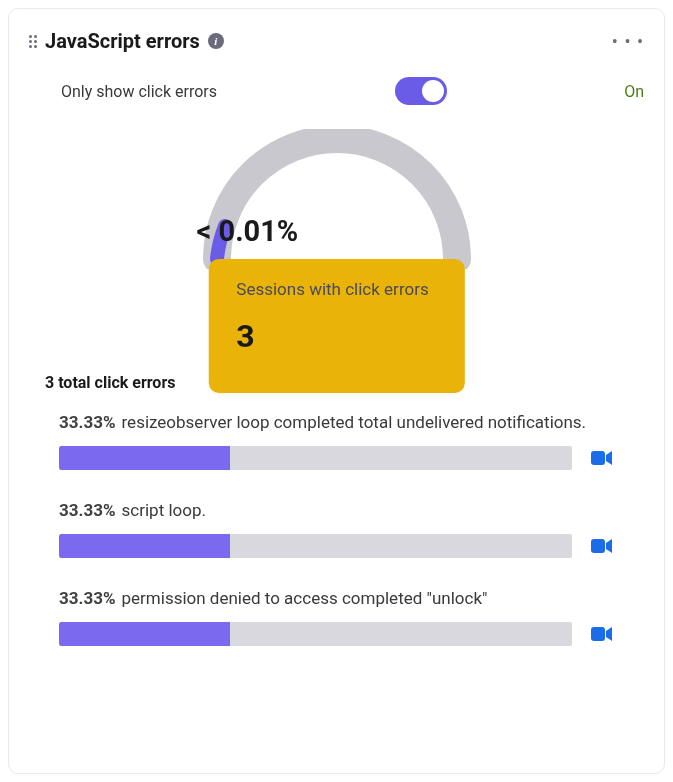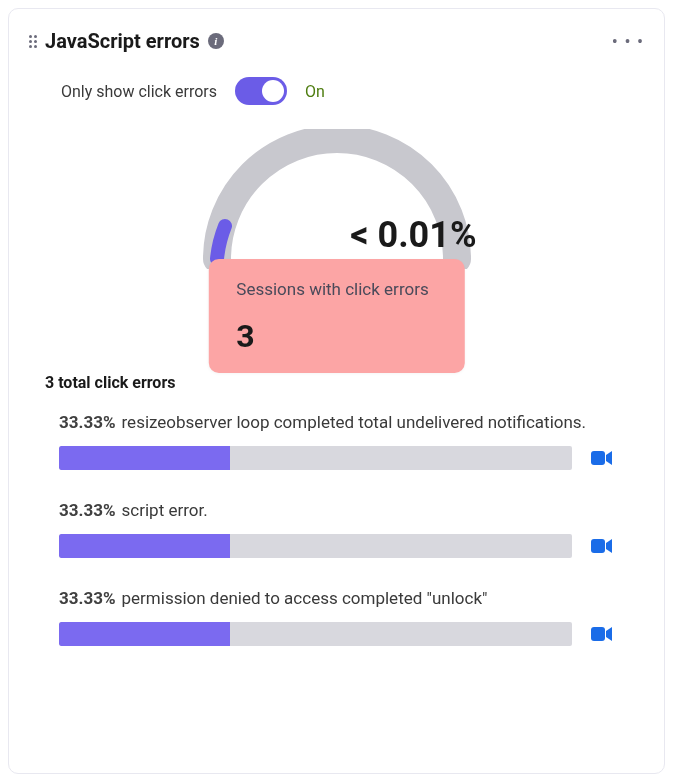--- a/index.html
+++ b/index.html
@@ -78,20 +78,21 @@
       cursor: pointer;
       font-size: 18px;
       letter-spacing: 1px;
     }
     .filter-row {
       display: flex;
       align-items: center;
       gap: 18px;
       margin-left: 32px;
       margin-bottom: 24px;
+      justify-content: space-between;
     }
     .filter-label {
       font-size: 16px;
       color: #3a3a3a;
     }
     .toggle {
       position: relative;
       width: 52px;
       height: 28px;
       background: #6b5ce7;
@@ -120,33 +121,33 @@
     .gauge {
       position: relative;
       width: 280px;
       height: 140px;
     }
     .gauge-value {
       position: absolute;
       top: 85px;
       left: 0;
       right: 0;
-      text-align: right;
-      font-size: 36px;
+      text-align: left;
+      font-size: 29px;
       font-weight: 700;
       color: #1a1a1a;
     }
     .tooltip {
       position: absolute;
       top: 130px;
       left: 50%;
       transform: translateX(-50%);
-      background: #fca5a5;
+      background: #eab308;
       border-radius: 10px;
-      padding: 20px 36px 18px 28px;
+      padding: 20px 36px 38px 28px;
       text-align: left;
       min-width: 240px;
       box-shadow: 0 1px 3px rgba(0,0,0,0.04);
     }
     .tooltip-title {
       font-size: 17px;
       color: #4a4a5a;
       margin-bottom: 18px;
       text-align: center;
     }
@@ -277,21 +278,21 @@
               <rect x="0" y="1" width="14" height="14" rx="3"></rect>
               <path d="M 15 5 L 21 1 L 21 15 L 15 11 Z"></path>
             </svg>
         </div>
       </div>
     </div>
 
     <div class="error-item">
       <div class="error-label">
         <span class="error-pct">33.33%</span>
-        <span>script error.</span>
+        <span>script loop.</span>
       </div>
       <div class="error-bar-row">
         <div class="error-bar">
           <div class="error-bar-fill" style="width:33.33%"></div>
         </div>
         <div class="camera-btn">
           <svg width="22" height="16" viewBox="0 0 22 16">
               <rect x="0" y="1" width="14" height="14" rx="3"></rect>
               <path d="M 15 5 L 21 1 L 21 15 L 15 11 Z"></path>
             </svg>

